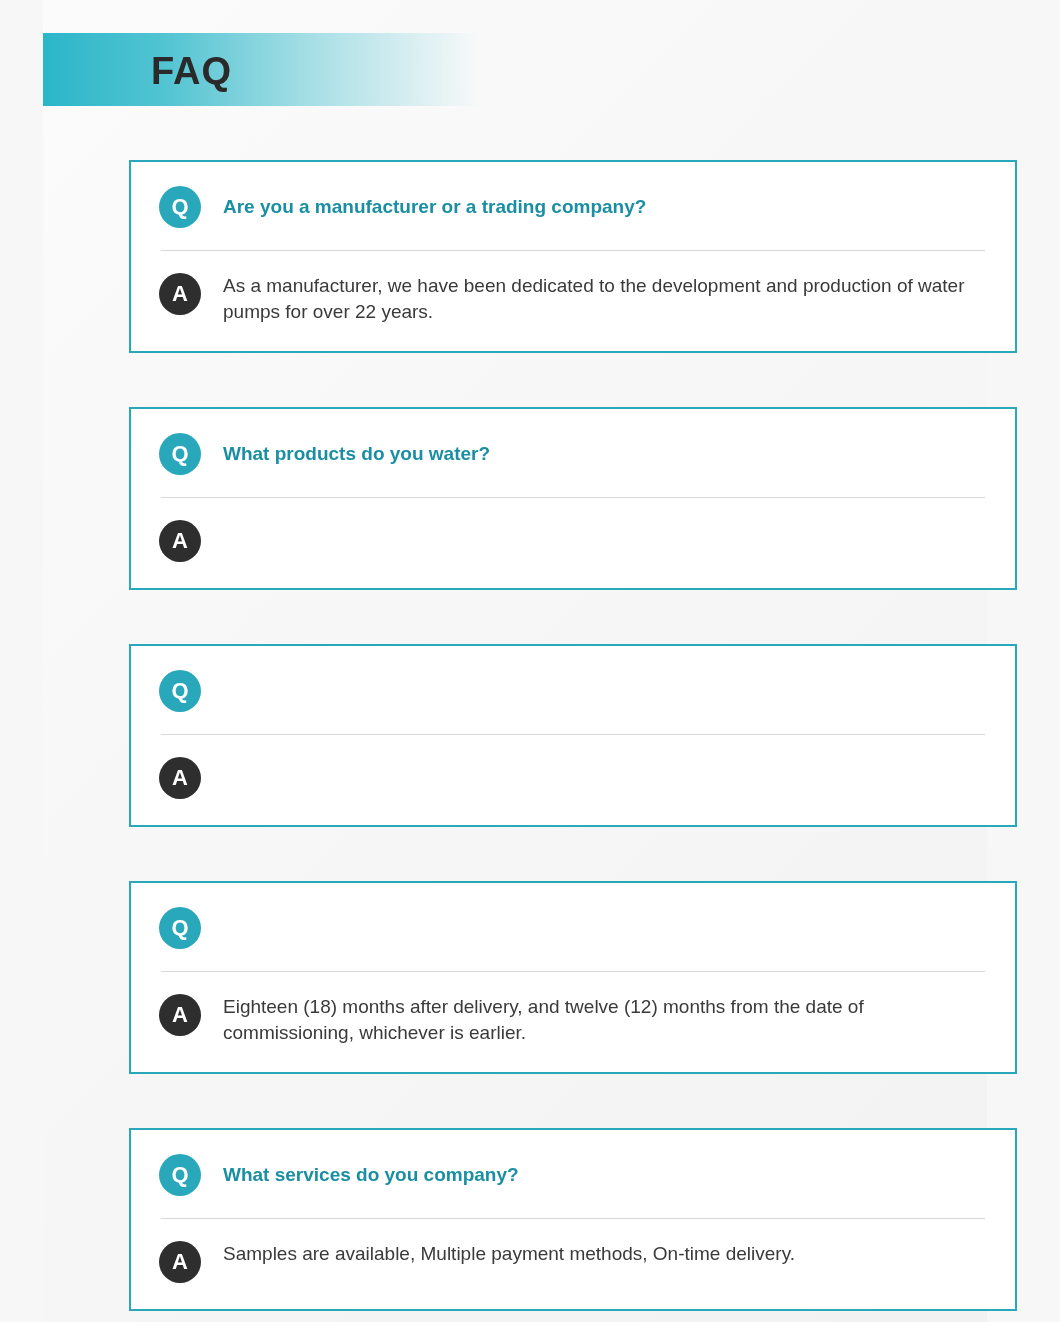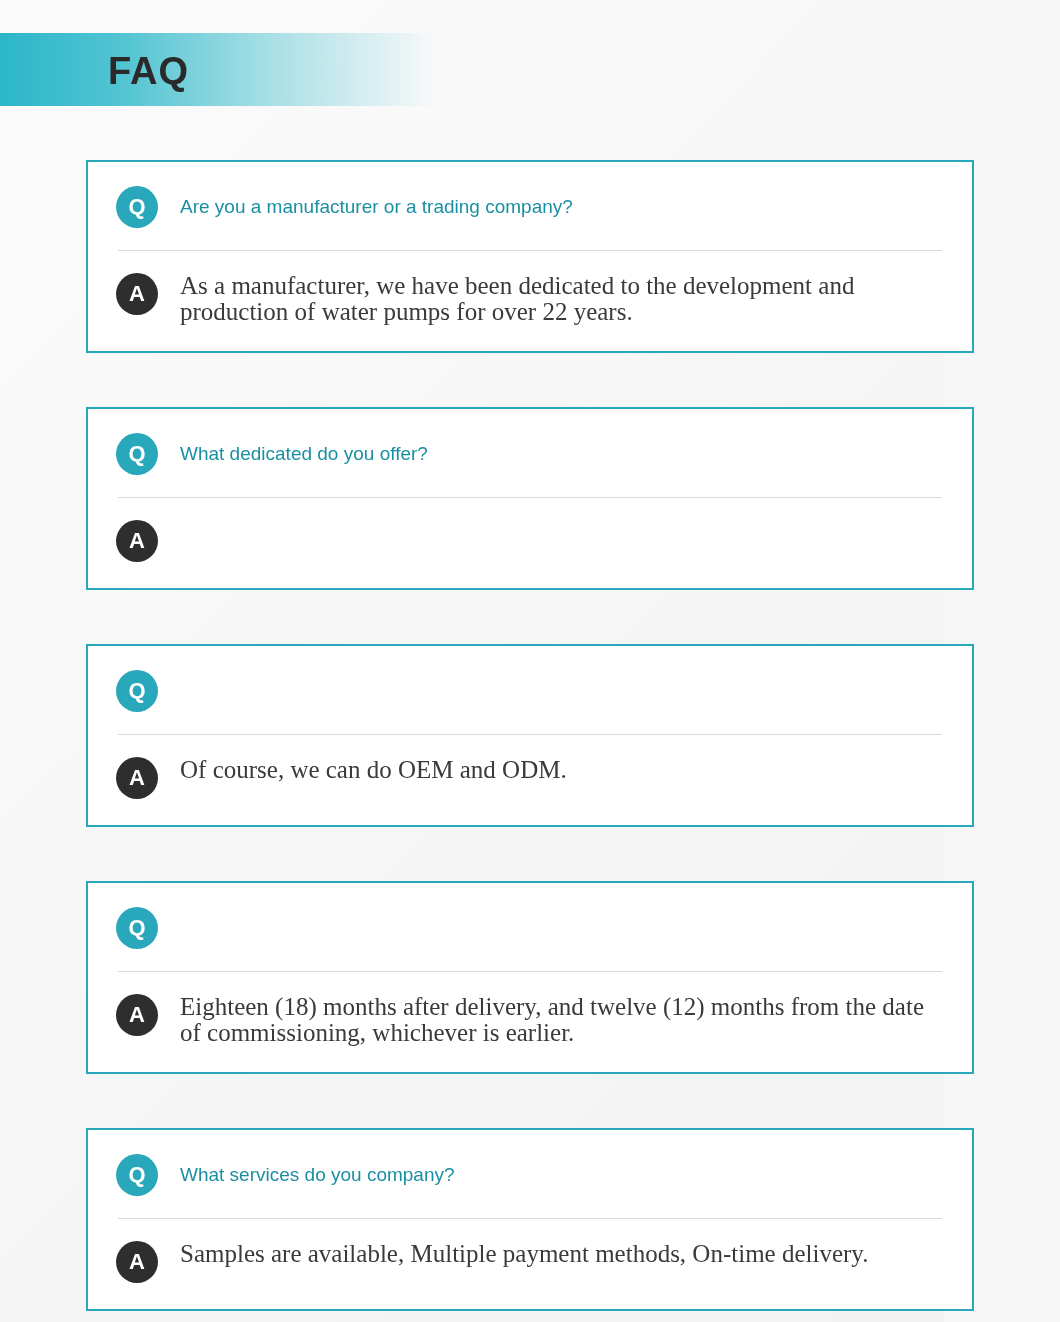--- a/index.html
+++ b/index.html
@@ -12,20 +12,21 @@
     background: #f7f7f7;
     font-family: "Liberation Sans", sans-serif;
     overflow: hidden;
   }
 
   .page {
     position: relative;
     width: 944px;
     height: 1322px;
     background: linear-gradient(135deg, #fbfbfb 0%, #f6f6f6 55%, #f2f2f2 100%);
+    margin-left: 43px;
   }
 
   
   .header-band {
     position: absolute;
     top: 33px;
     left: 0;
     width: 437px;
     height: 73px;
     background: linear-gradient(90deg, #2bb6c9 0%, #52c4d2 28%, #a8dfe6 62%, rgba(247,247,247,0) 100%);
@@ -96,31 +97,30 @@
     background: #29a8bb;
   }
   .badge-a {
     background: #2e2e2e;
   }
 
   .q-text {
     margin-left: 22px;
     color: #1a8fa3;
     font-size: 19px;
-    font-weight: normal;
+    font-weight: bold;
     line-height: 24px;
   }
 
   .a-text {
     margin-left: 22px;
     color: #3a3a3a;
-    font-size: 25px;
+    font-size: 19px;
     line-height: 26px;
     max-width: 790px;
-    font-family: Liberation Serif, serif;
   }
 </style>
 </head>
 <body>
 
 <div class="page">
 
   <div class="header-band"></div>
   <div class="header-title">FAQ</div>
 
@@ -134,36 +134,35 @@
       <div class="divider"></div>
       <div class="faq-row a-row">
         <div class="badge badge-a">A</div>
         <div class="a-text">As a manufacturer, we have been dedicated to the development and production of water pumps for over 22 years.</div>
       </div>
     </div>
 
     <div class="faq-card">
       <div class="faq-row q-row">
         <div class="badge badge-q">Q</div>
-        <div class="q-text">What dedicated do you offer?</div>
+        <div class="q-text">What products do you water?</div>
       </div>
       <div class="divider"></div>
       <div class="faq-row a-row">
         <div class="badge badge-a">A</div>
       </div>
     </div>
 
     <div class="faq-card">
       <div class="faq-row q-row">
         <div class="badge badge-q">Q</div>
       </div>
       <div class="divider"></div>
       <div class="faq-row a-row">
         <div class="badge badge-a">A</div>
-        <div class="a-text">Of course, we can do OEM and ODM.</div>
       </div>
     </div>
 
     <div class="faq-card">
       <div class="faq-row q-row">
         <div class="badge badge-q">Q</div>
       </div>
       <div class="divider"></div>
       <div class="faq-row a-row">
         <div class="badge badge-a">A</div>

